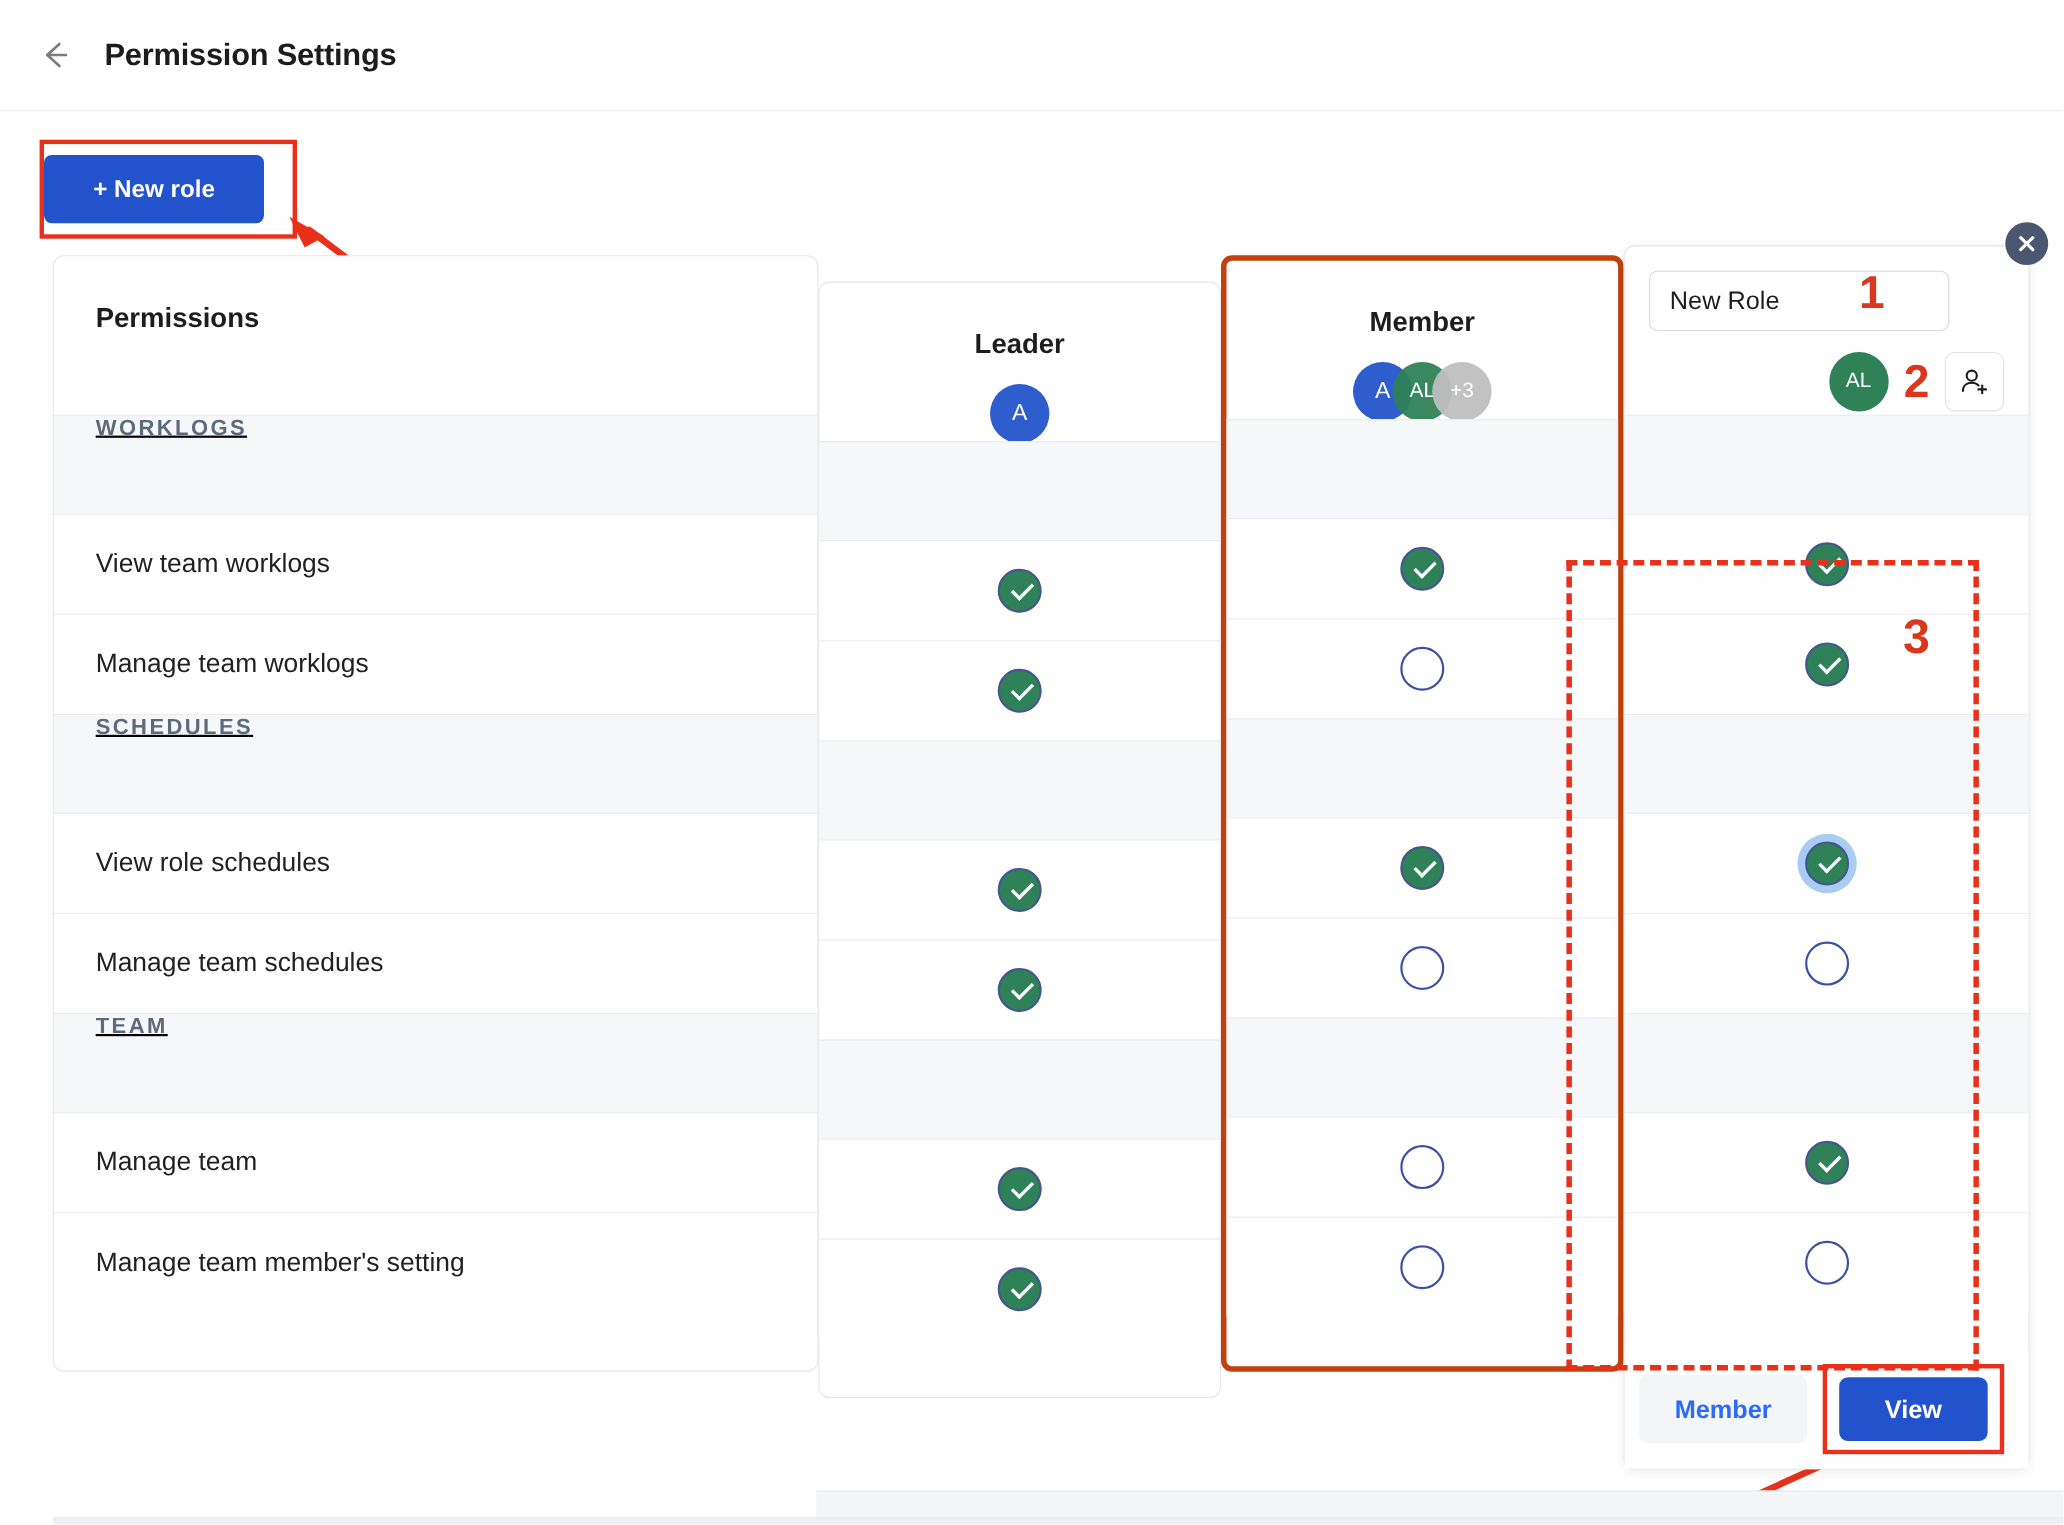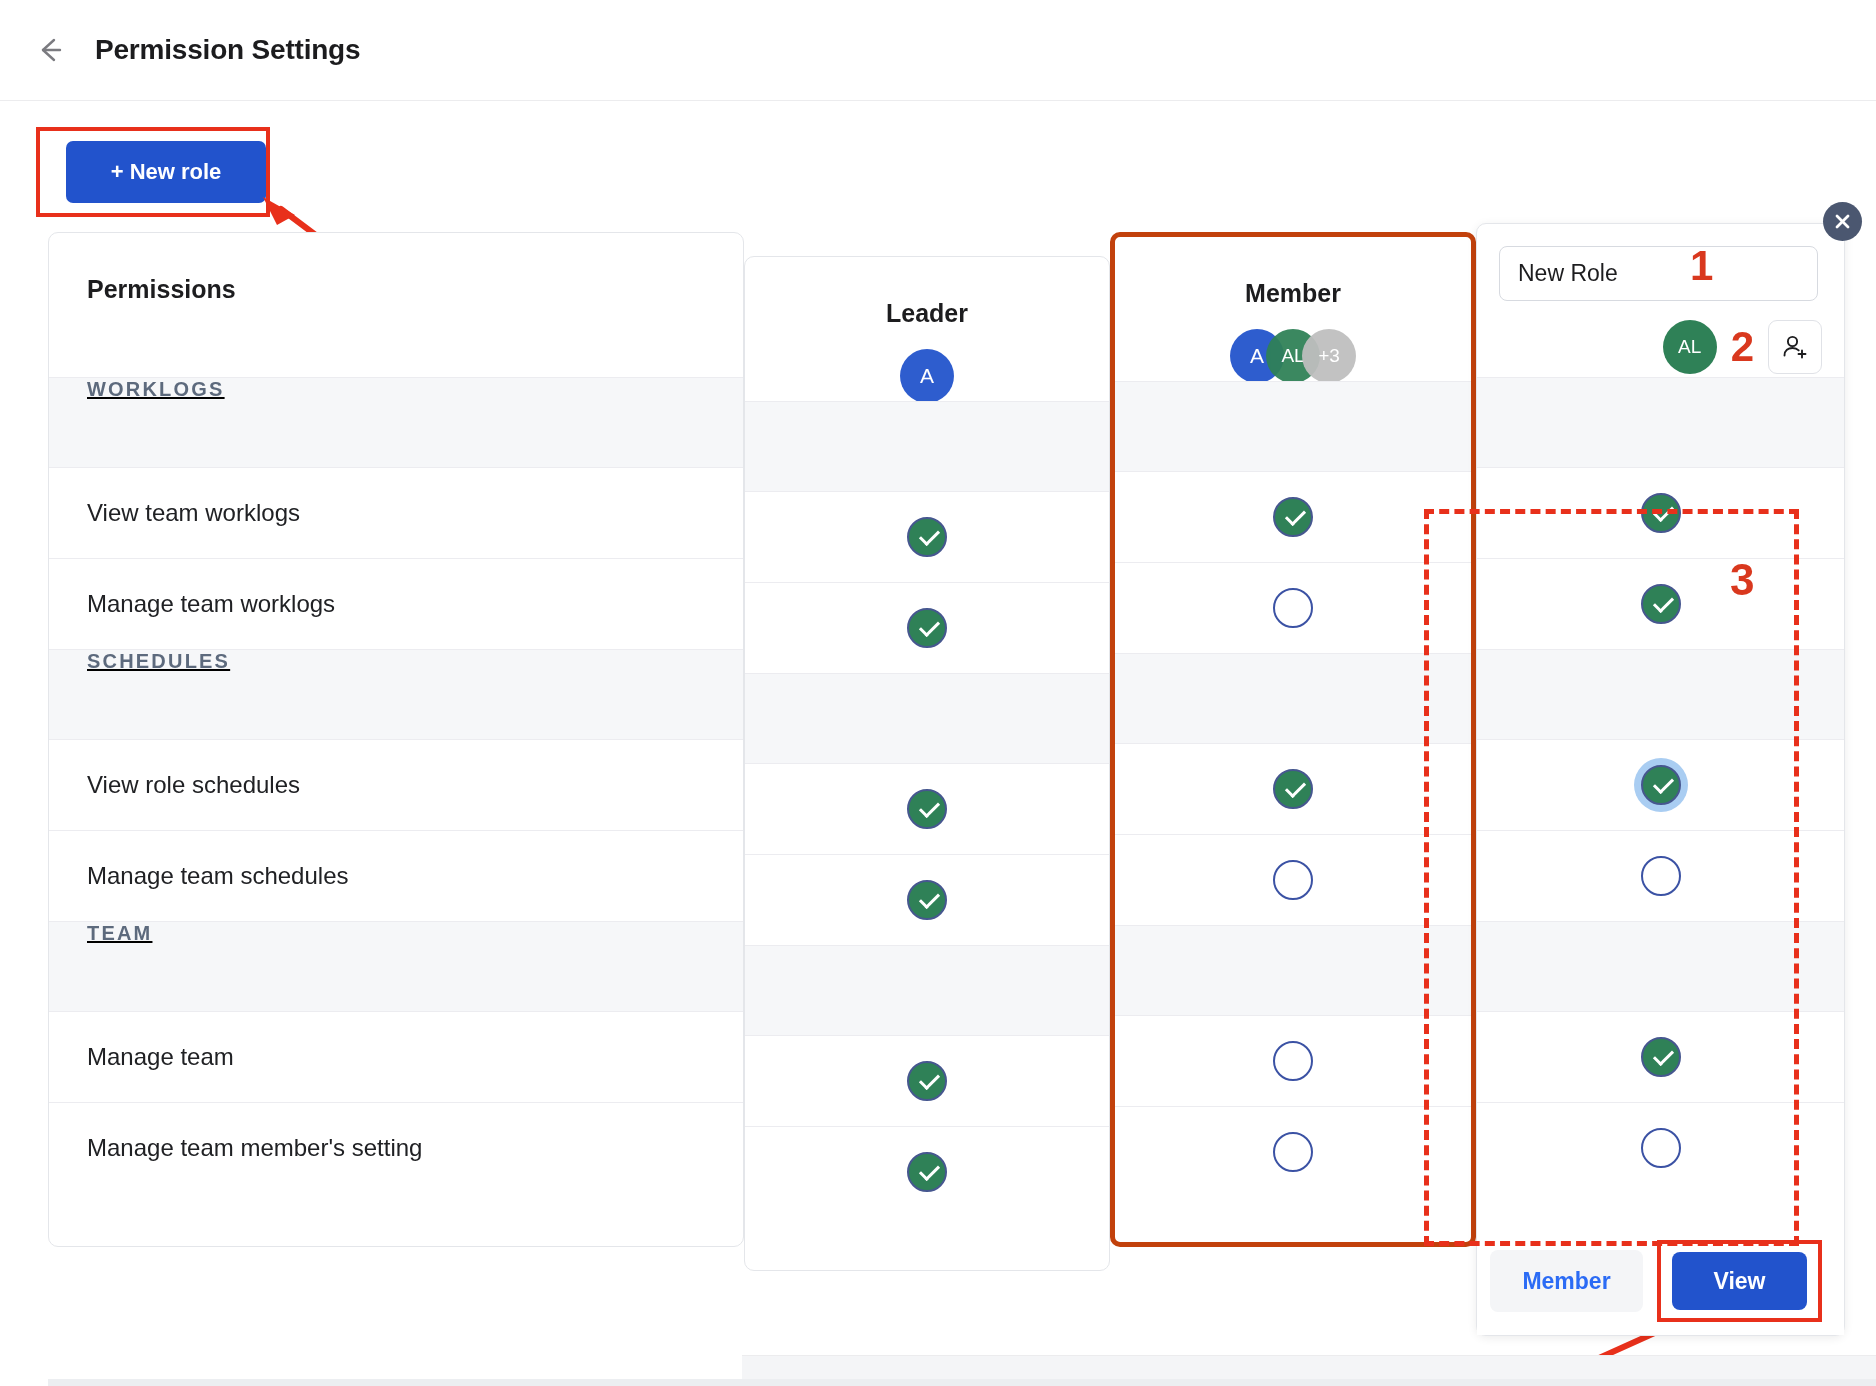--- a/index.html
+++ b/index.html
@@ -23,21 +23,21 @@
   .page-title {
     margin-left: 25px; font-size: 28px; font-weight: bold; color: #1c1c1e;
     letter-spacing: -0.2px;
   }
 
   
   .newrole-wrap {
     position: absolute; left: 36px; top: 127px;
     width: 234px; height: 90px;
     border: 4px solid #e8301b; background: #ffffff;
-    display: flex; align-items: center; justify-content: flex-end;
+    display: flex; align-items: center; justify-content: flex-start;
   }
   .newrole-btn {
     width: 200px; height: 62px; background: #2253cc; border: none; border-radius: 7px;
     color: #ffffff; font-size: 22px; font-weight: bold;
     font-family: "Liberation Sans", sans-serif; cursor: pointer;
     display: flex; align-items: center; justify-content: center;
   }
 
   
   .arrow1 { position: absolute; left: 255px; top: 195px; width: 140px; height: 100px; pointer-events: none; }
@@ -136,21 +136,21 @@
     transform: rotate(-45deg);
   }
   .mark.unchecked {
     background: #ffffff; border: 2px solid #3b52a4;
   }
   .mark.focused { box-shadow: 0 0 0 7px #a9cdf2; }
 
   
   .nr-head { height: 153px; position: relative; }
   .nr-input {
-    position: absolute; left: 22px; top: 22px; width: 319px; height: 55px;
+    position: absolute; left: 22px; top: 22px; width: 273px; height: 55px;
     border: 1px solid #d7dae0; border-radius: 8px; background: #ffffff;
     font-size: 23px; color: #1d1d1f; padding: 0 18px;
     font-family: "Liberation Sans", sans-serif; outline: none;
   }
   .nr-badge1 {
     position: absolute; left: 213px; top: 18px;
     font-size: 42px; font-weight: bold; color: #d9381e;
   }
   .nr-avrow {
     position: absolute; left: 0; top: 96px; width: 100%;

